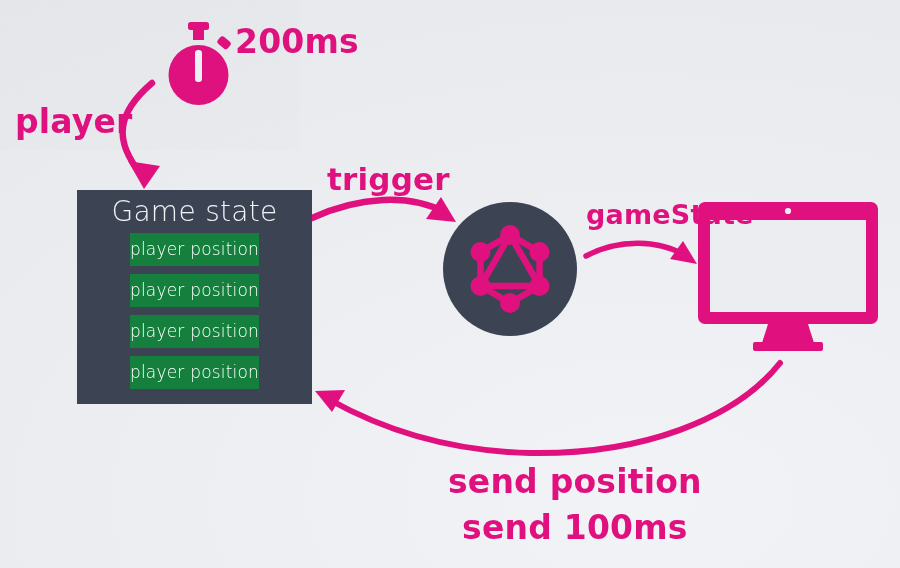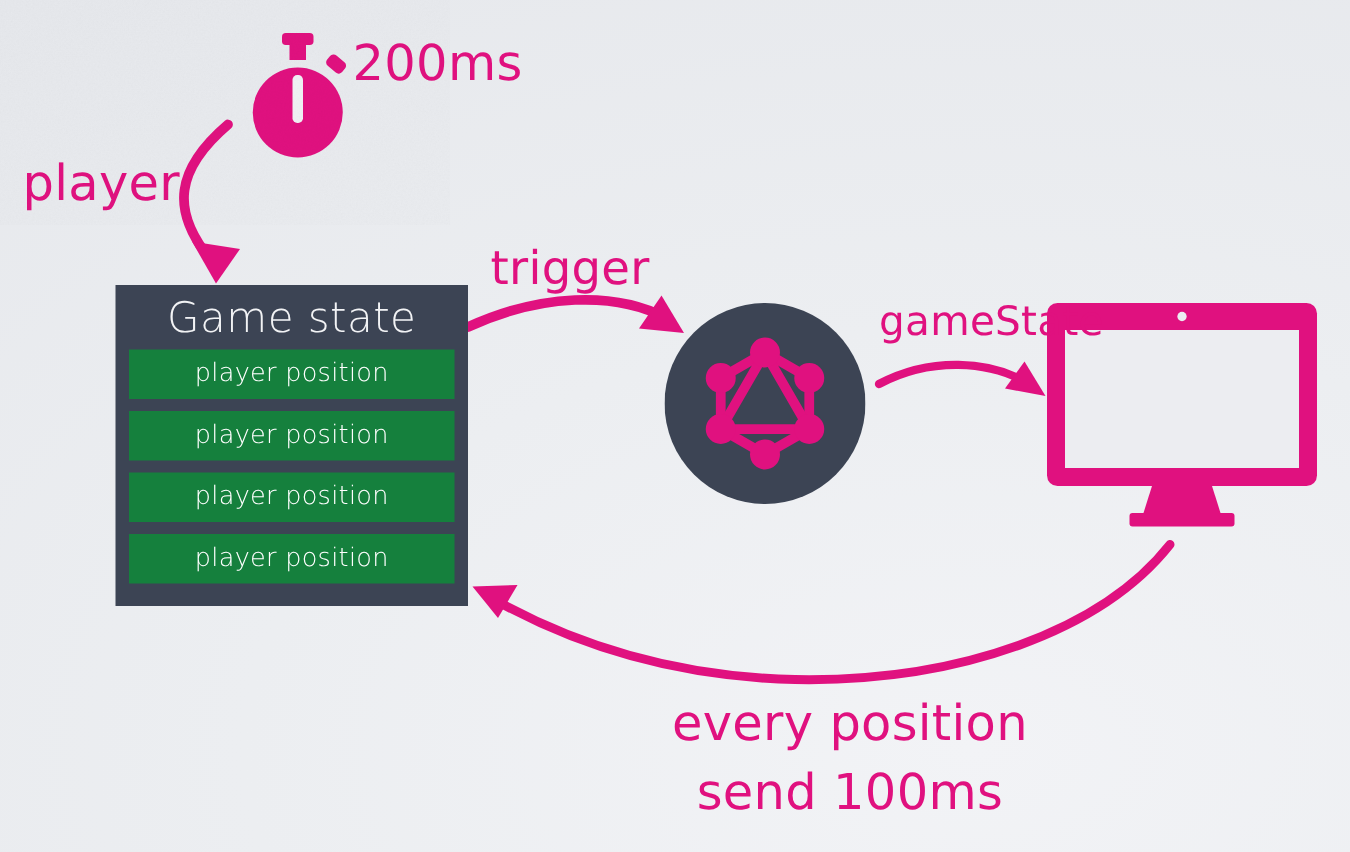--- a/index.html
+++ b/index.html
@@ -37,21 +37,21 @@
     inset: 0;
     width: 900px;
     height: 568px;
   }
 
   
   .label {
     position: absolute;
     color: #e0117f;
     font-family: "DejaVu Sans", sans-serif;
-    font-weight: 400;
+    font-weight: 700;
     letter-spacing: 0.2px;
     white-space: nowrap;
     line-height: 1.12;
   }
   #label-200ms   { left: 235px; top: 24px;  font-size: 33px; }
   #label-trigger { left: 15px;  top: 104px; font-size: 33px; }
   #label-publish { left: 327px; top: 162px; font-size: 31px; }
   #label-gamestate { left: 586px; top: 200px; font-size: 27px; }
   #label-send {
     left: 448px; top: 459px;
@@ -75,20 +75,21 @@
     position: absolute;
     left: 77px;
     top: 190px;
     width: 235px;
     height: 214px;
     background: #3c4454;
     box-sizing: border-box;
     padding: 5px 9px 9px 9px;
     display: flex;
     flex-direction: column;
+    align-items: center;
   }
   #game-state-title {
     color: #f2f3f5;
     font-family: "DejaVu Sans", sans-serif;
     font-weight: 300;
     font-size: 28px;
     text-align: center;
     line-height: 1.22;
     letter-spacing: 0.3px;
     margin-bottom: 4px;
@@ -222,21 +223,21 @@
 
   <div class="label" id="label-200ms">200ms</div>
 
   <div class="label" id="label-trigger">player</div>
 
   <div class="label" id="label-publish">trigger</div>
 
   <div class="label" id="label-gamestate">gameState</div>
 
   <div class="label" id="label-send">
-    <span>every position</span>
+    <span>send position</span>
     <span class="line2">send 100ms</span>
   </div>
 
   <svg id="grain">
     <rect width="100%" height="100%" filter="url(#noiseFilter)"></rect>
   </svg>
 
 </div>
 
 </body></html>

